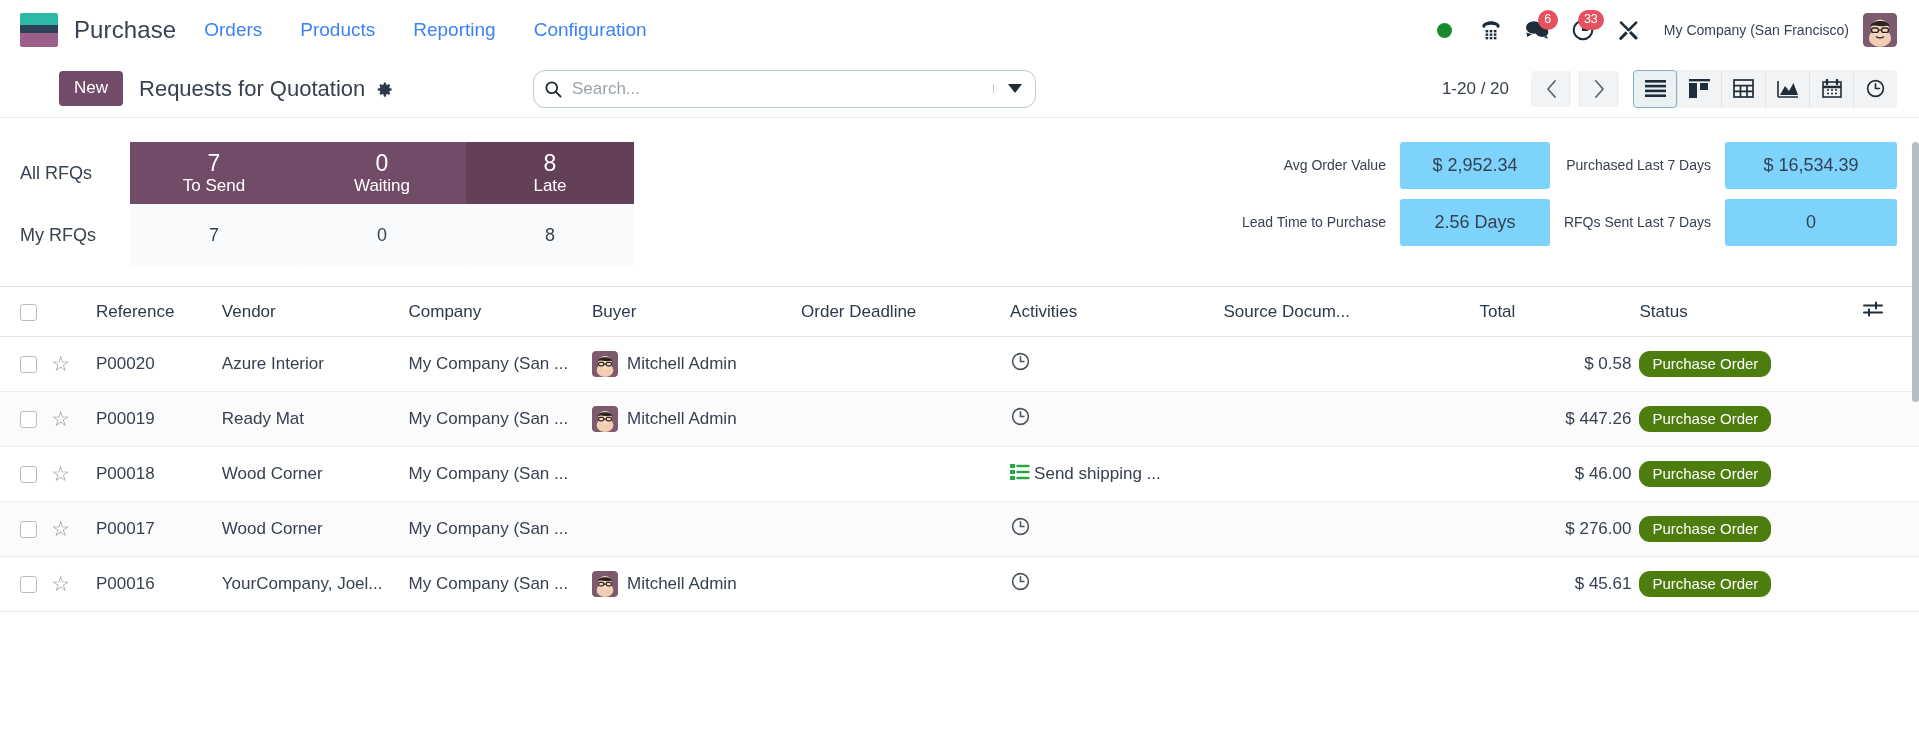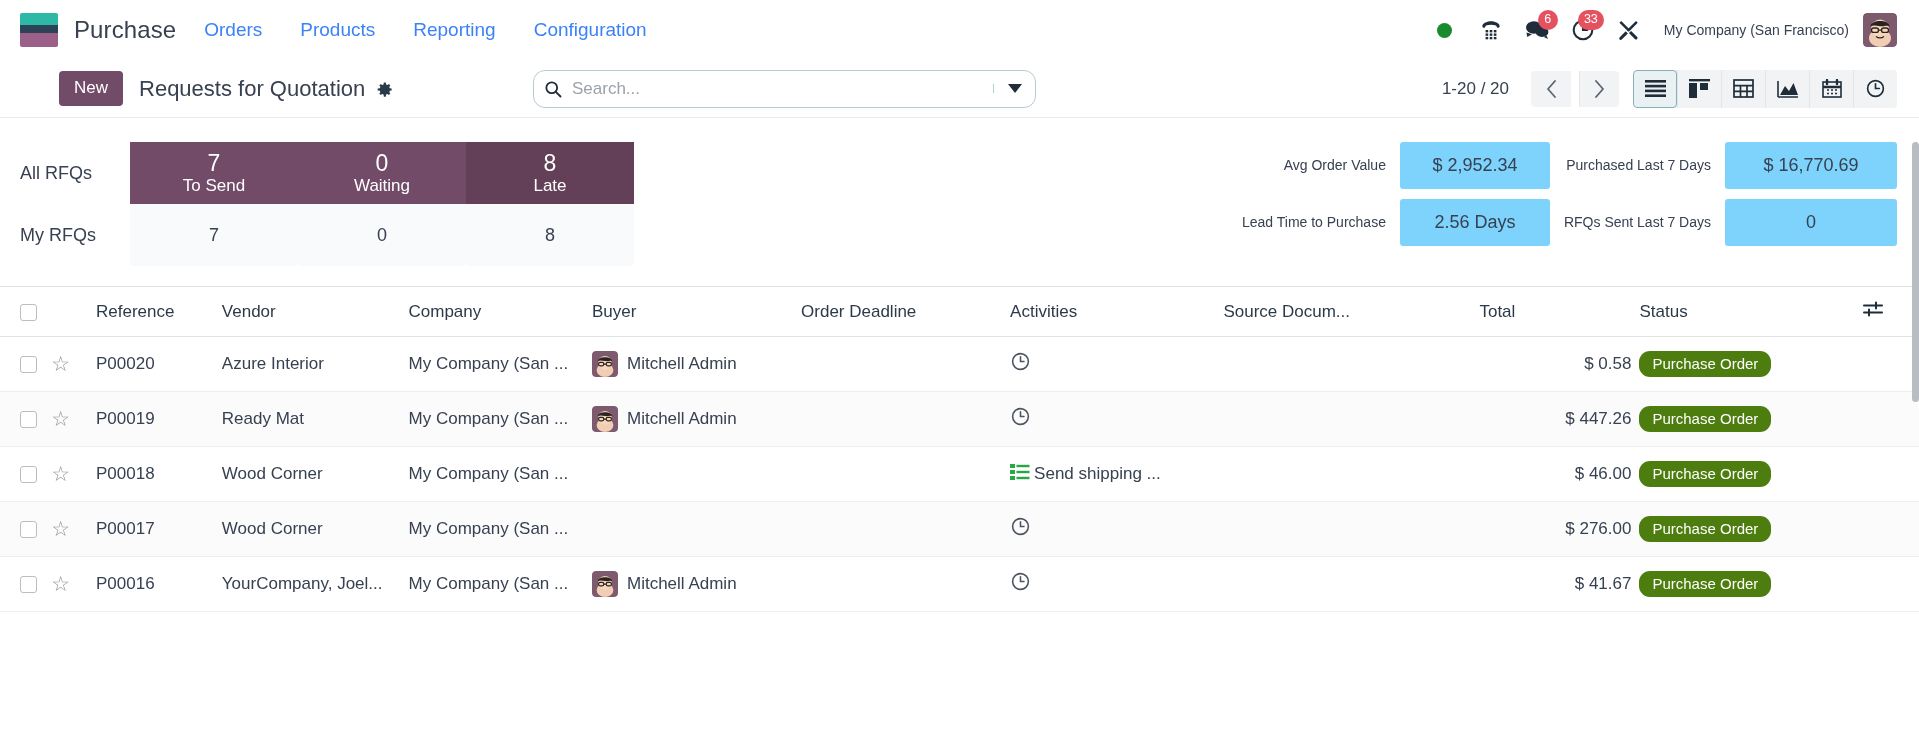--- a/index.html
+++ b/index.html
@@ -582,21 +582,21 @@
     </div>
     <div class="agg-cell sub">
       <span class="num">8</span>
     </div>
   </div>
 
   <div class="kpis">
     <div class="kpi-label">Avg Order Value</div>
     <div class="kpi-value">$ 2,952.34</div>
     <div class="kpi-label">Purchased Last 7 Days</div>
-    <div class="kpi-value">$ 16,770.69</div>
+    <div class="kpi-value">$ 16,534.39</div>
 
     <div class="kpi-label">Lead Time to Purchase</div>
     <div class="kpi-value">2.56 Days</div>
     <div class="kpi-label">RFQs Sent Last 7 Days</div>
     <div class="kpi-value">0</div>
   </div>
 </div>
 
 <div class="list-wrap">
   <table class="olist">
@@ -797,21 +797,21 @@
             <span>
               <svg width="21" height="21" viewBox="0 0 24 24" fill="none" stroke="#4d5660" stroke-width="1.8">
                   <circle cx="12" cy="12" r="9"></circle>
                   <path d="M12 6.6 V12 H16" stroke-linecap="round"></path>
                 </svg>
             </span>
             <span></span>
           </span>
         </td>
         <td class="c-src"></td>
-        <td class="c-total">$ 41.67</td>
+        <td class="c-total">$ 45.61</td>
         <td class="c-status">
           <span class="badge-status">Purchase Order</span>
         </td>
         <td class="c-opt"></td>
       </tr>
 
     </tbody>
   </table>
 </div>
 

